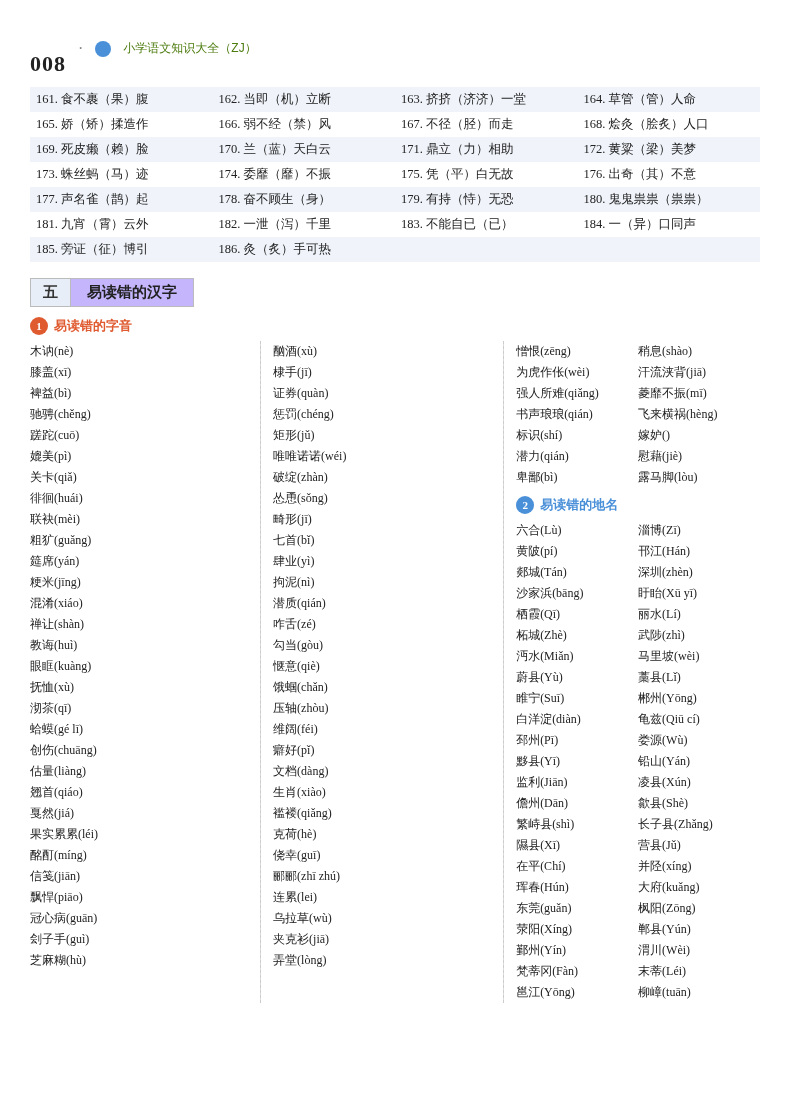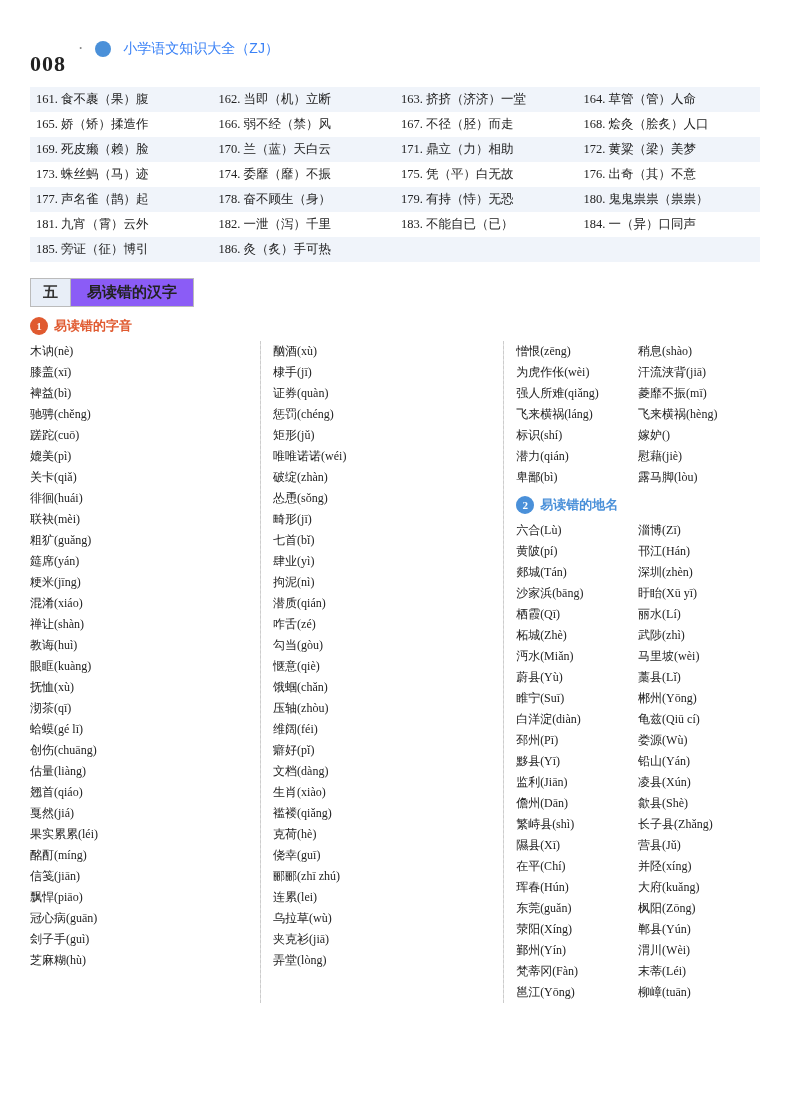--- a/index.html
+++ b/index.html
@@ -32,22 +32,22 @@
     }
     .subtitle-icon {
       width: 16px;
       height: 16px;
       background: #4a90d9;
       border-radius: 50%;
       display: inline-block;
       margin-right: 4px;
     }
     .subtitle-text {
-      font-size: 14px;
-      color: #3b82f6;
+      font-size: 12px;
+      color: #4d7c0f;
       font-family: "SimHei", "黑体", sans-serif;
       text-align: center;
     }
 
     
     .fill-table {
       width: 100%;
       border-collapse: collapse;
       margin-bottom: 8px;
     }
@@ -75,21 +75,21 @@
     .section-num {
       background: #e8eef7;
       color: #333;
       font-size: 15px;
       font-weight: bold;
       padding: 4px 12px;
       border: 1px solid #bbb;
       font-family: "SimHei", sans-serif;
     }
     .section-title {
-      background: #8b5cf6;
+      background: #c4b5fd;
       border: 1px solid #bbb;
       border-left: none;
       font-size: 15px;
       font-weight: bold;
       padding: 4px 16px;
       color: #222;
       font-family: "SimHei", "黑体", sans-serif;
     }
 
     
@@ -292,21 +292,21 @@
     </div>
   <div class="chars-col-divider"></div>
 
   <div class="chars-col" style="flex:1.1;">
 
     <div style="display:flex; gap:4px;">
       <div style="flex:1;" id="chars-col3-div">
           <div class="char-item">憎恨(zēng)</div>
           <div class="char-item">为虎作伥(wèi)</div>
           <div class="char-item">强人所难(qiǎng)</div>
-          <div class="char-item">飞来横祸(láng)</div>
+          <div class="char-item">书声琅琅(qián)</div>
           <div class="char-item">标识(shí)</div>
           <div class="char-item">潜力(qián)</div>
           <div class="char-item">卑鄙(bì)</div>
         </div>
       <div style="flex:1;" id="chars-col4-div">
           <div class="char-item">稍息(shào)</div>
           <div class="char-item">汗流浃背(jiā)</div>
           <div class="char-item">菱靡不振(mī)</div>
           <div class="char-item">飞来横祸(hèng)</div>
           <div class="char-item">嫁妒()</div>

